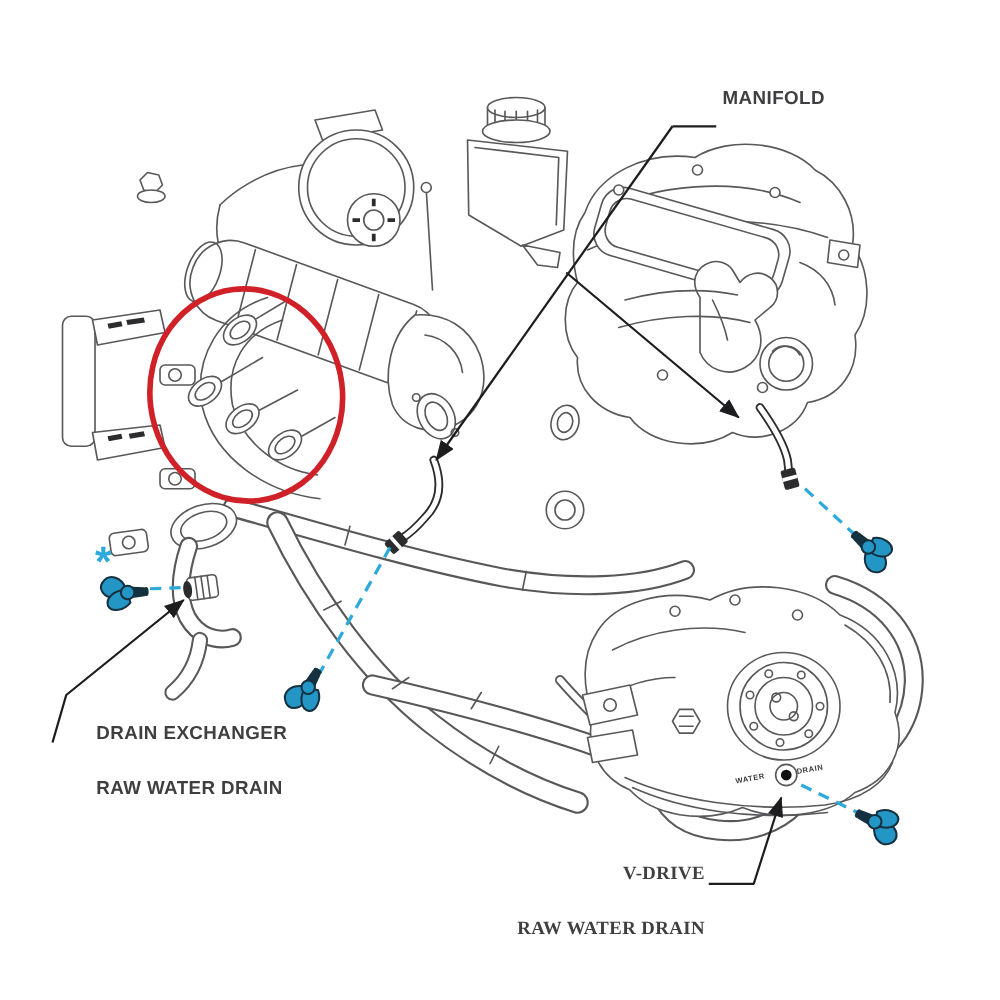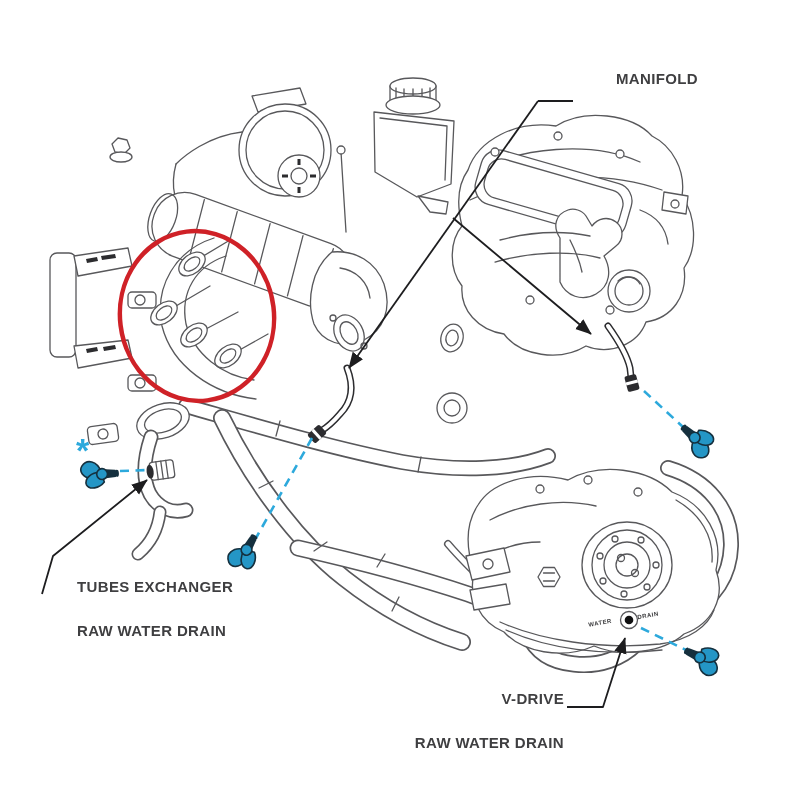--- a/index.html
+++ b/index.html
@@ -13,23 +13,23 @@
   .tube-o{fill:none;stroke:#2c2c2f;stroke-width:7;stroke-linecap:round;}
   .tube-i{fill:none;stroke:#fff;stroke-width:4;stroke-linecap:round;}
   .hose-o{fill:none;stroke:#58585b;stroke-linecap:round;}
   .hose-i{fill:none;stroke:#fff;stroke-linecap:round;}
   .leader{fill:none;stroke:#1d1d1f;stroke-width:1.8;stroke-linejoin:round;}
   .dash{fill:none;stroke-width:2.6;stroke-dasharray:9 6.5;stroke-linecap:butt;}
   .emboss{font-family:"Liberation Sans",sans-serif;font-size:6px;font-weight:bold;fill:#3a3a3c;letter-spacing:.5px;}
   
   .lbl{position:absolute;color:#3f3f41;font-size:15px;font-weight:bold;letter-spacing:.35px;
        line-height:20px;white-space:pre;}
-  .lbl-manifold{left:578px;top:69px;text-align:left;margin-left:38px;}
+  .lbl-manifold{left:578px;top:69px;text-align:left;}
   .lbl-hx{left:77px;top:576px;text-align:left;line-height:22px;}
-  .lbl-vd{left:360px;top:688px;width:204px;text-align:right;line-height:22px;}
+  .lbl-vd{left:360px;top:688px;width:204px;text-align:right;line-height:22px;font-family:Liberation Serif, serif;}
   .asterisk{position:absolute;left:76px;top:433px;color:#2da9dc;font-size:34px;font-weight:bold;line-height:34px;}
 </style>
 </head>
 <body>
 
 <div class="stage">
 
 <svg width="800" height="800" viewBox="0 0 800 800">
   <defs>
     <marker id="arw" markerWidth="10" markerHeight="8" refX="8.5" refY="3.5" orient="auto">
@@ -263,21 +263,21 @@
     <path class="leader" marker-end="url(#arw)" d="M538,101 L349,368"></path>
     <path class="leader" marker-end="url(#arw)" d="M453,218 L591,334"></path>
     <path class="leader" marker-end="url(#arw)" d="M42,594 L53,556 L147,480"></path>
     <path class="leader" marker-end="url(#arw)" d="M567,707 L603,707 L625,638"></path>
   </g>
 </svg>
 
 <div class="lbl lbl-manifold"><span>MANIFOLD</span><br>
 </div>
 
-<div class="lbl lbl-hx"><span>TUBES EXCHANGER</span><br>
+<div class="lbl lbl-hx"><span>DRAIN EXCHANGER</span><br>
 <span>RAW WATER DRAIN</span></div>
 
 <div class="lbl lbl-vd"><span>V-DRIVE</span><br>
 <span>RAW WATER DRAIN</span></div>
 
 <div class="asterisk">*</div>
 
 </div>
 
 </body></html>

